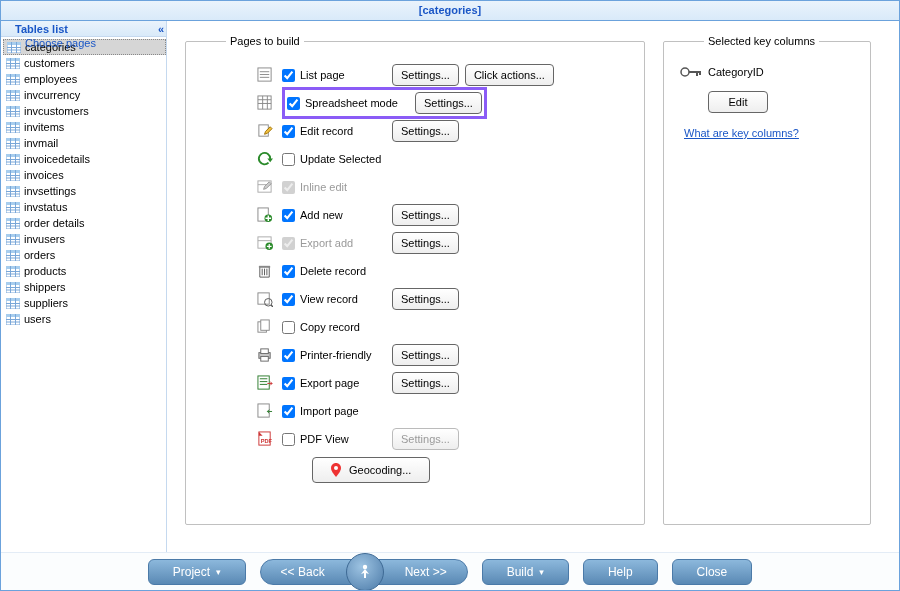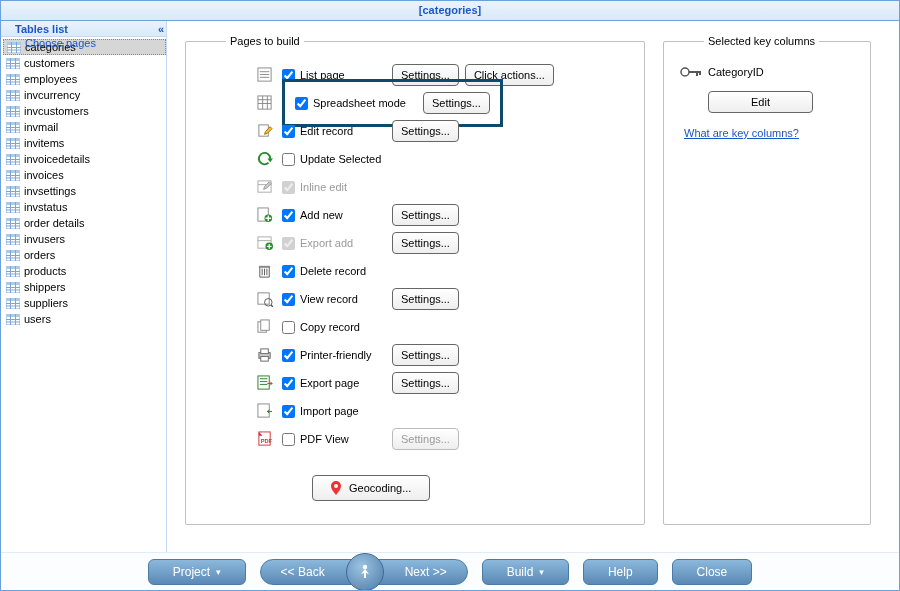--- a/index.html
+++ b/index.html
@@ -96,32 +96,32 @@
     background: linear-gradient(#fff,#eee);
     padding: 2px 8px;
     font-size: 11px;
     height: 22px;
     cursor: pointer;
     border-radius:4px;
   }
   .btn.disabled { color:#9a9a9a; border-color:#bbb; cursor:default; }
   .btn + .btn { margin-left: 6px; }
   .highlight-box {
-    border: 3px solid #0c4a6e;
-    padding: 10px;
+    border: 3px solid #8b5cf6;
+    padding: 2px;
     display:inline-flex;
     align-items:center;
   }
-  .geocoding-row { margin-left: 110px; margin-top: 22px; text-decoration: underline; }
+  .geocoding-row { margin-left: 110px; margin-top: 4px; text-decoration: underline; }
   .btn-geo { padding: 4px 18px; height:26px; display:inline-flex; align-items:center; gap:8px; }
   .key-body { padding-top:4px; }
   .key-row { display:flex; align-items:center; margin-bottom:12px; }
   .key-icon { width:22px; height:14px; margin-right:6px; }
   .edit-btn-row { text-align:left; margin-left:28px; margin-bottom:14px; }
-  .edit-btn { width:105px; }
+  .edit-btn { width:60px; }
   .link-blue { color:#1a56c6; text-decoration:underline; cursor:pointer; margin-left:4px; }
   .footer {
     height: 38px;
     display:flex; align-items:center; justify-content:center;
     gap: 14px;
     border-top:1px solid #e3ecf6;
     background:#fbfdfe;
   }
   .pill-btn {
     background: linear-gradient(#8cb8dc,#5a89b4);
@@ -239,34 +239,34 @@
           <span class="tbl-icon">
             <svg viewBox="0 0 14 11">
               <rect x="0" y="0" width="14" height="11" fill="#fff" stroke="#7aa7d8"></rect>
               <rect x="0" y="0" width="14" height="3" fill="#a7cdee"></rect>
               <line x1="4.5" y1="0" x2="4.5" y2="11" stroke="#7aa7d8"></line>
               <line x1="9.5" y1="0" x2="9.5" y2="11" stroke="#7aa7d8"></line>
               <line x1="0" y1="5.5" x2="14" y2="5.5" stroke="#7aa7d8"></line>
               <line x1="0" y1="8" x2="14" y2="8" stroke="#7aa7d8"></line>
             </svg>
           </span>
+          <span>invitems</span>
+        </div>
+        <div class="table-row">
+          <span class="tbl-icon">
+            <svg viewBox="0 0 14 11">
+              <rect x="0" y="0" width="14" height="11" fill="#fff" stroke="#7aa7d8"></rect>
+              <rect x="0" y="0" width="14" height="3" fill="#a7cdee"></rect>
+              <line x1="4.5" y1="0" x2="4.5" y2="11" stroke="#7aa7d8"></line>
+              <line x1="9.5" y1="0" x2="9.5" y2="11" stroke="#7aa7d8"></line>
+              <line x1="0" y1="5.5" x2="14" y2="5.5" stroke="#7aa7d8"></line>
+              <line x1="0" y1="8" x2="14" y2="8" stroke="#7aa7d8"></line>
+            </svg>
+          </span>
           <span>invmail</span>
-        </div>
-        <div class="table-row">
-          <span class="tbl-icon">
-            <svg viewBox="0 0 14 11">
-              <rect x="0" y="0" width="14" height="11" fill="#fff" stroke="#7aa7d8"></rect>
-              <rect x="0" y="0" width="14" height="3" fill="#a7cdee"></rect>
-              <line x1="4.5" y1="0" x2="4.5" y2="11" stroke="#7aa7d8"></line>
-              <line x1="9.5" y1="0" x2="9.5" y2="11" stroke="#7aa7d8"></line>
-              <line x1="0" y1="5.5" x2="14" y2="5.5" stroke="#7aa7d8"></line>
-              <line x1="0" y1="8" x2="14" y2="8" stroke="#7aa7d8"></line>
-            </svg>
-          </span>
-          <span>invitems</span>
         </div>
         <div class="table-row">
           <span class="tbl-icon">
             <svg viewBox="0 0 14 11">
               <rect x="0" y="0" width="14" height="11" fill="#fff" stroke="#7aa7d8"></rect>
               <rect x="0" y="0" width="14" height="3" fill="#a7cdee"></rect>
               <line x1="4.5" y1="0" x2="4.5" y2="11" stroke="#7aa7d8"></line>
               <line x1="9.5" y1="0" x2="9.5" y2="11" stroke="#7aa7d8"></line>
               <line x1="0" y1="5.5" x2="14" y2="5.5" stroke="#7aa7d8"></line>
               <line x1="0" y1="8" x2="14" y2="8" stroke="#7aa7d8"></line>

